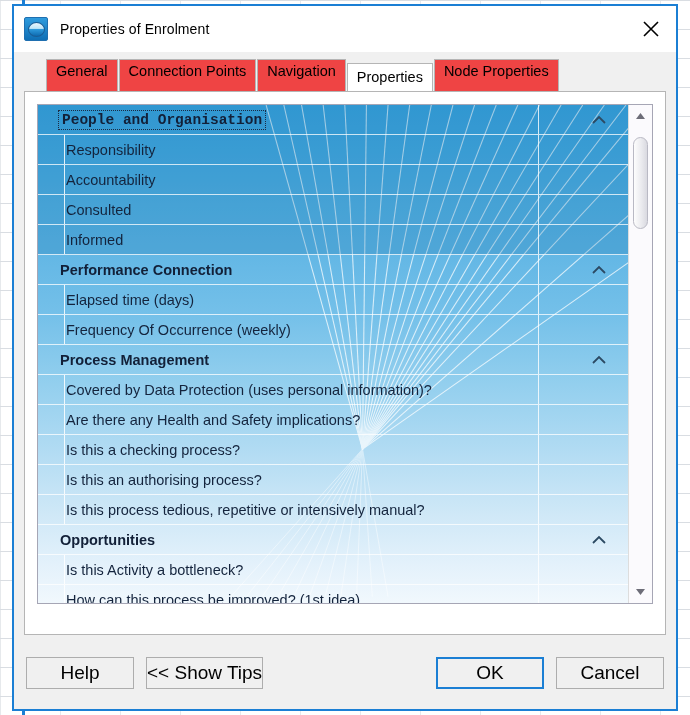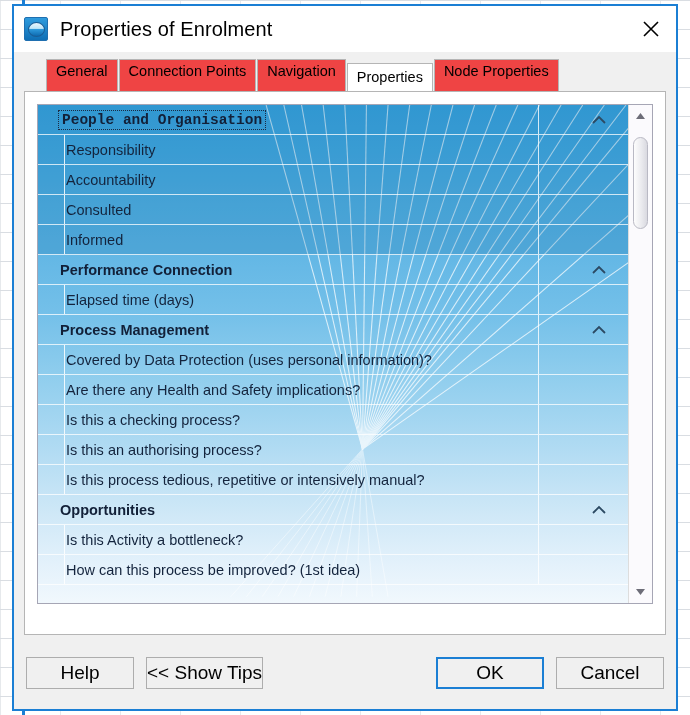--- a/index.html
+++ b/index.html
@@ -53,21 +53,21 @@
   }
   #app-icon .orb {
     width: 17px; height: 15px;
     border-radius: 50%;
     background: linear-gradient(#eaf6fd 0%, #bfe6f8 42%, #2f9bdd 47%, #0d6ab0 100%);
     border: 1px solid #1a5d96;
     box-sizing: border-box;
   }
   #title-text {
     margin-left: 12px;
-    font-size: 20px;
+    font-size: 14px;
     color: #000000;
     letter-spacing: .1px;
   }
   #close-btn {
     position: absolute; right: 8px; top: 6px;
     width: 34px; height: 34px;
     display: flex; align-items: center; justify-content: center;
     cursor: pointer;
   }
   #close-btn svg { display: block; }
@@ -383,20 +383,24 @@
             <span class="chevron">
               <svg width="14" height="9" viewBox="0 0 14 9">
                   <path d="M1 7.5 L7 1.5 L13 7.5" stroke="#2c4a63" stroke-width="1.8" fill="none"></path>
                 </svg>
             </span>
           </div>
           <div class="row item">
             <span>Elapsed time (days)</span>
             <span class="divider"></span>
           </div>
+          <div class="row item">
+            <span>Frequency Of Occurrence (weekly)</span>
+            <span class="divider"></span>
+          </div>
 
           <div class="row group">
             <span class="label">Process Management</span>
             <span class="divider"></span>
             <span class="chevron">
               <svg width="14" height="9" viewBox="0 0 14 9">
                   <path d="M1 7.5 L7 1.5 L13 7.5" stroke="#2c4a63" stroke-width="1.8" fill="none"></path>
                 </svg>
             </span>
           </div>

